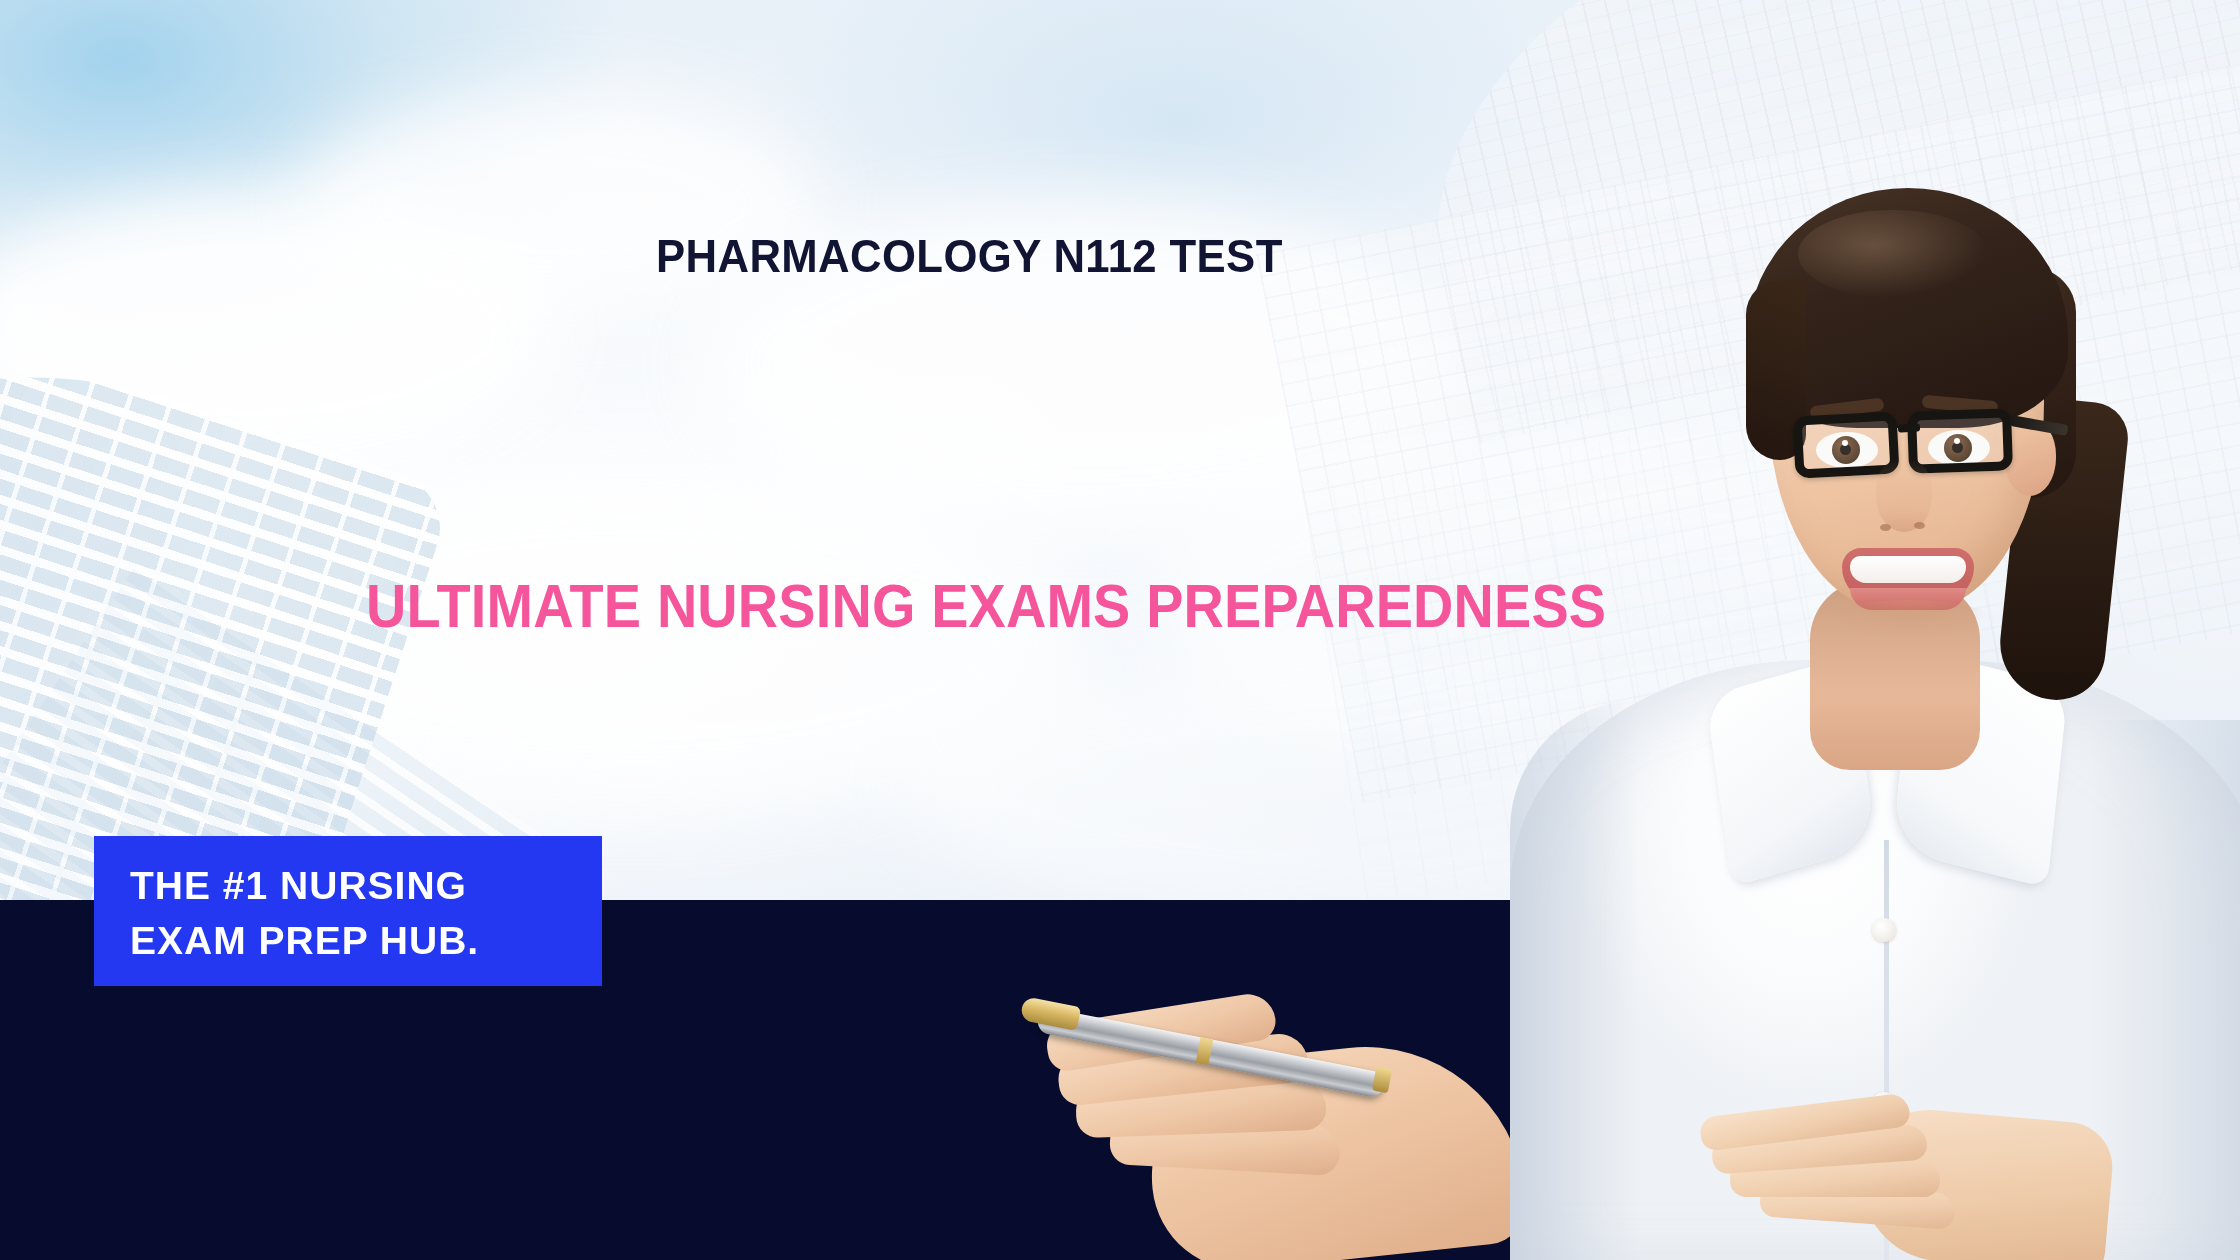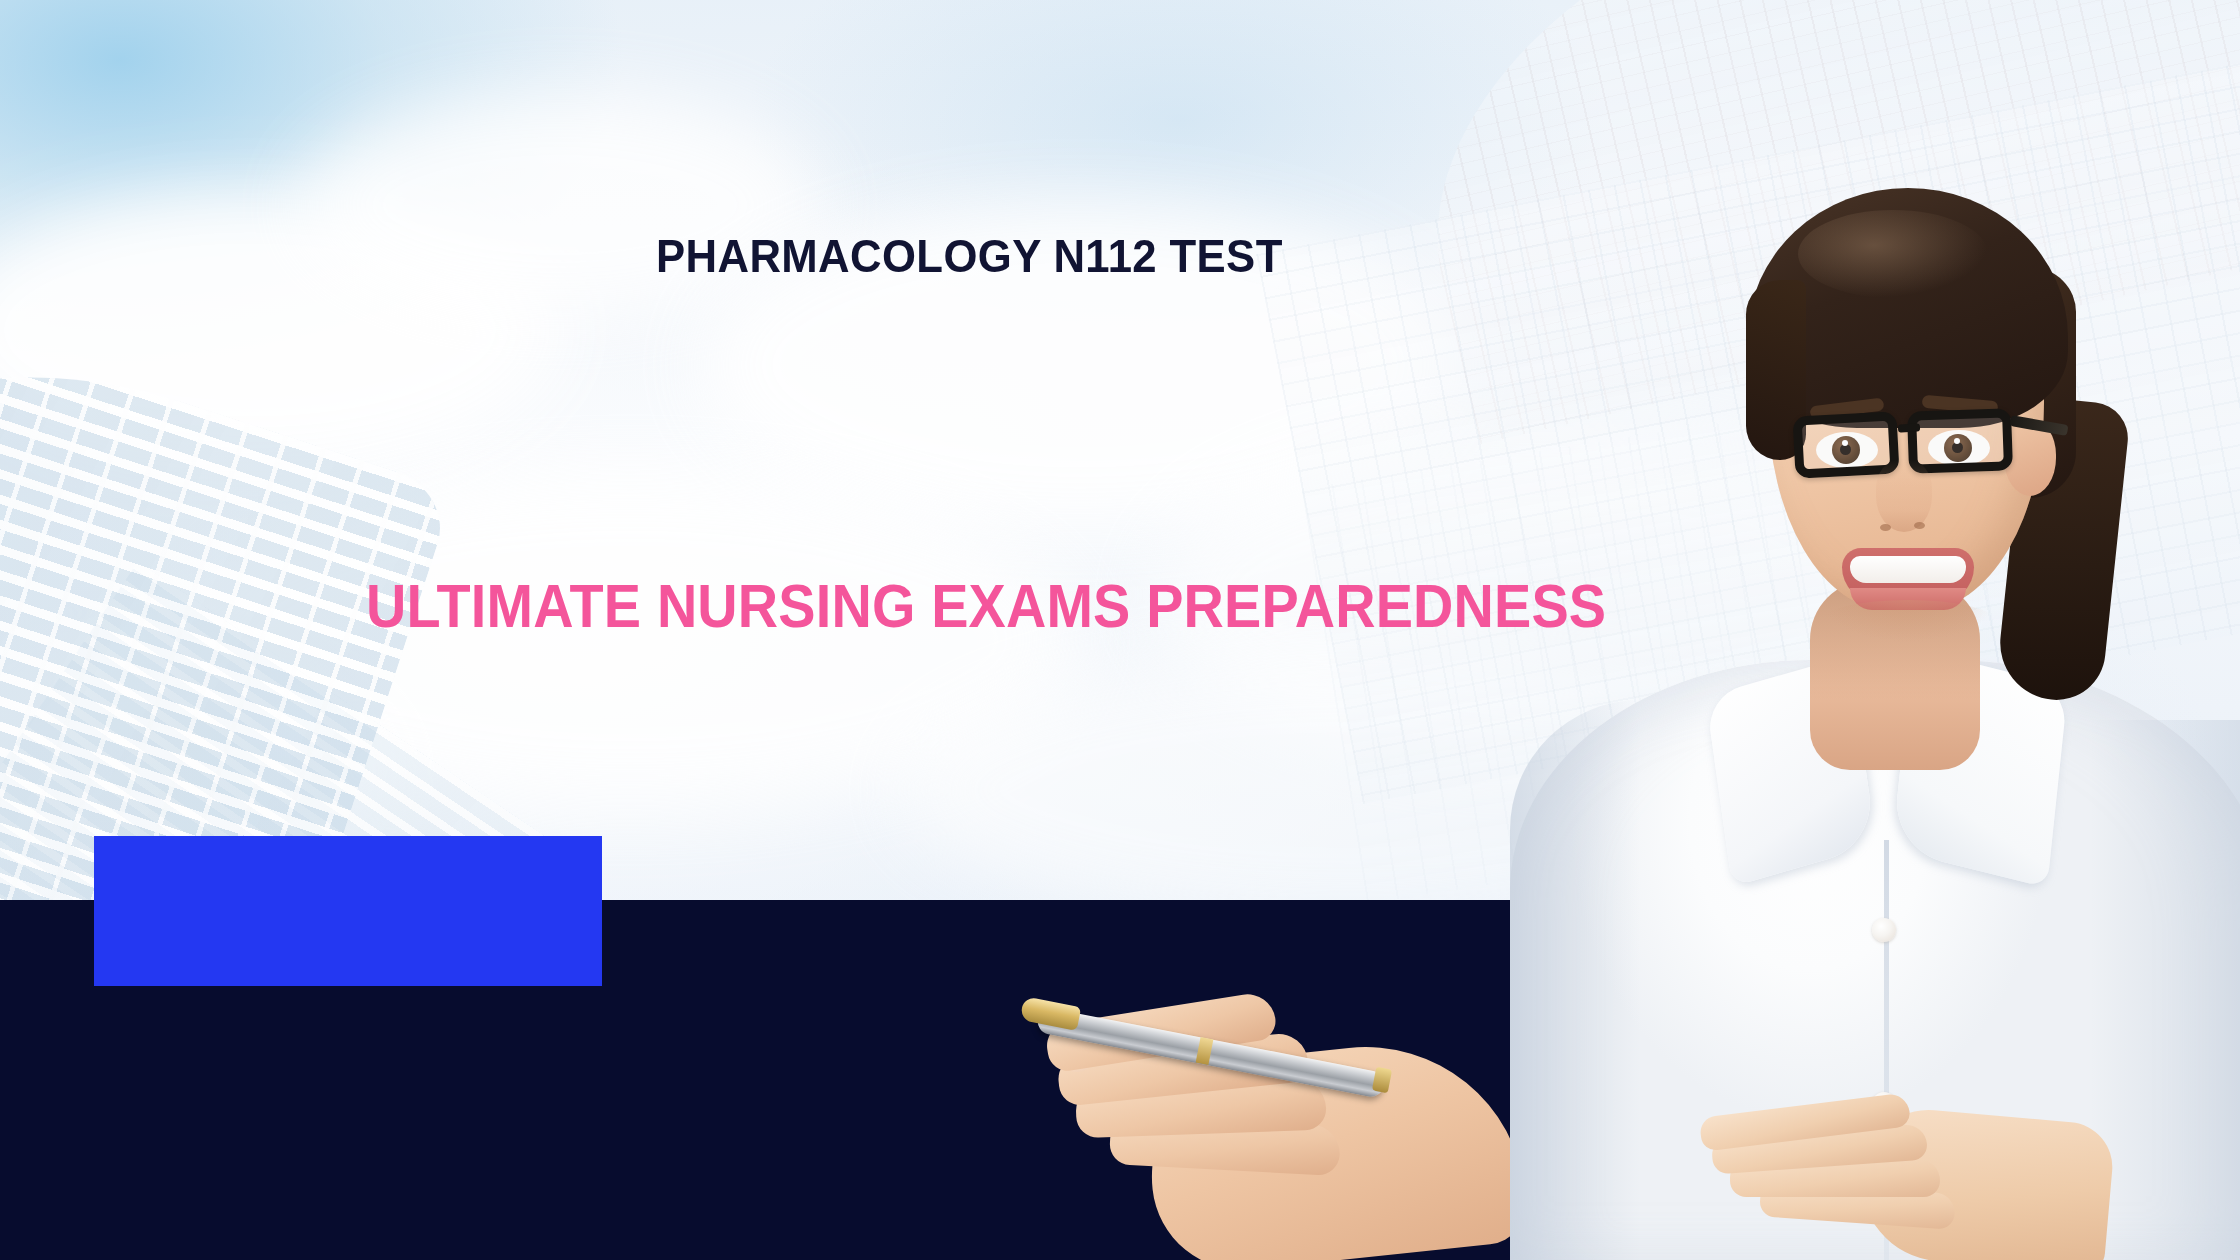--- a/index.html
+++ b/index.html
@@ -583,16 +583,18 @@
     <div class="ho-f hof3"></div>
     <div class="ho-f hof2"></div>
     <div class="ho-f hof1"></div>
   </div>
 
   <div class="title-kicker">PHARMACOLOGY N112 TEST</div>
 
   <div class="headline">ULTIMATE NURSING EXAMS PREPAREDNESS</div>
 
   <div class="badge">
+    <div class="badge-line">THE #1 NURSING</div>
+    <div class="badge-line">EXAM PREP HUB.</div>
   </div>
 
 
 </div>
 
 </body></html>

